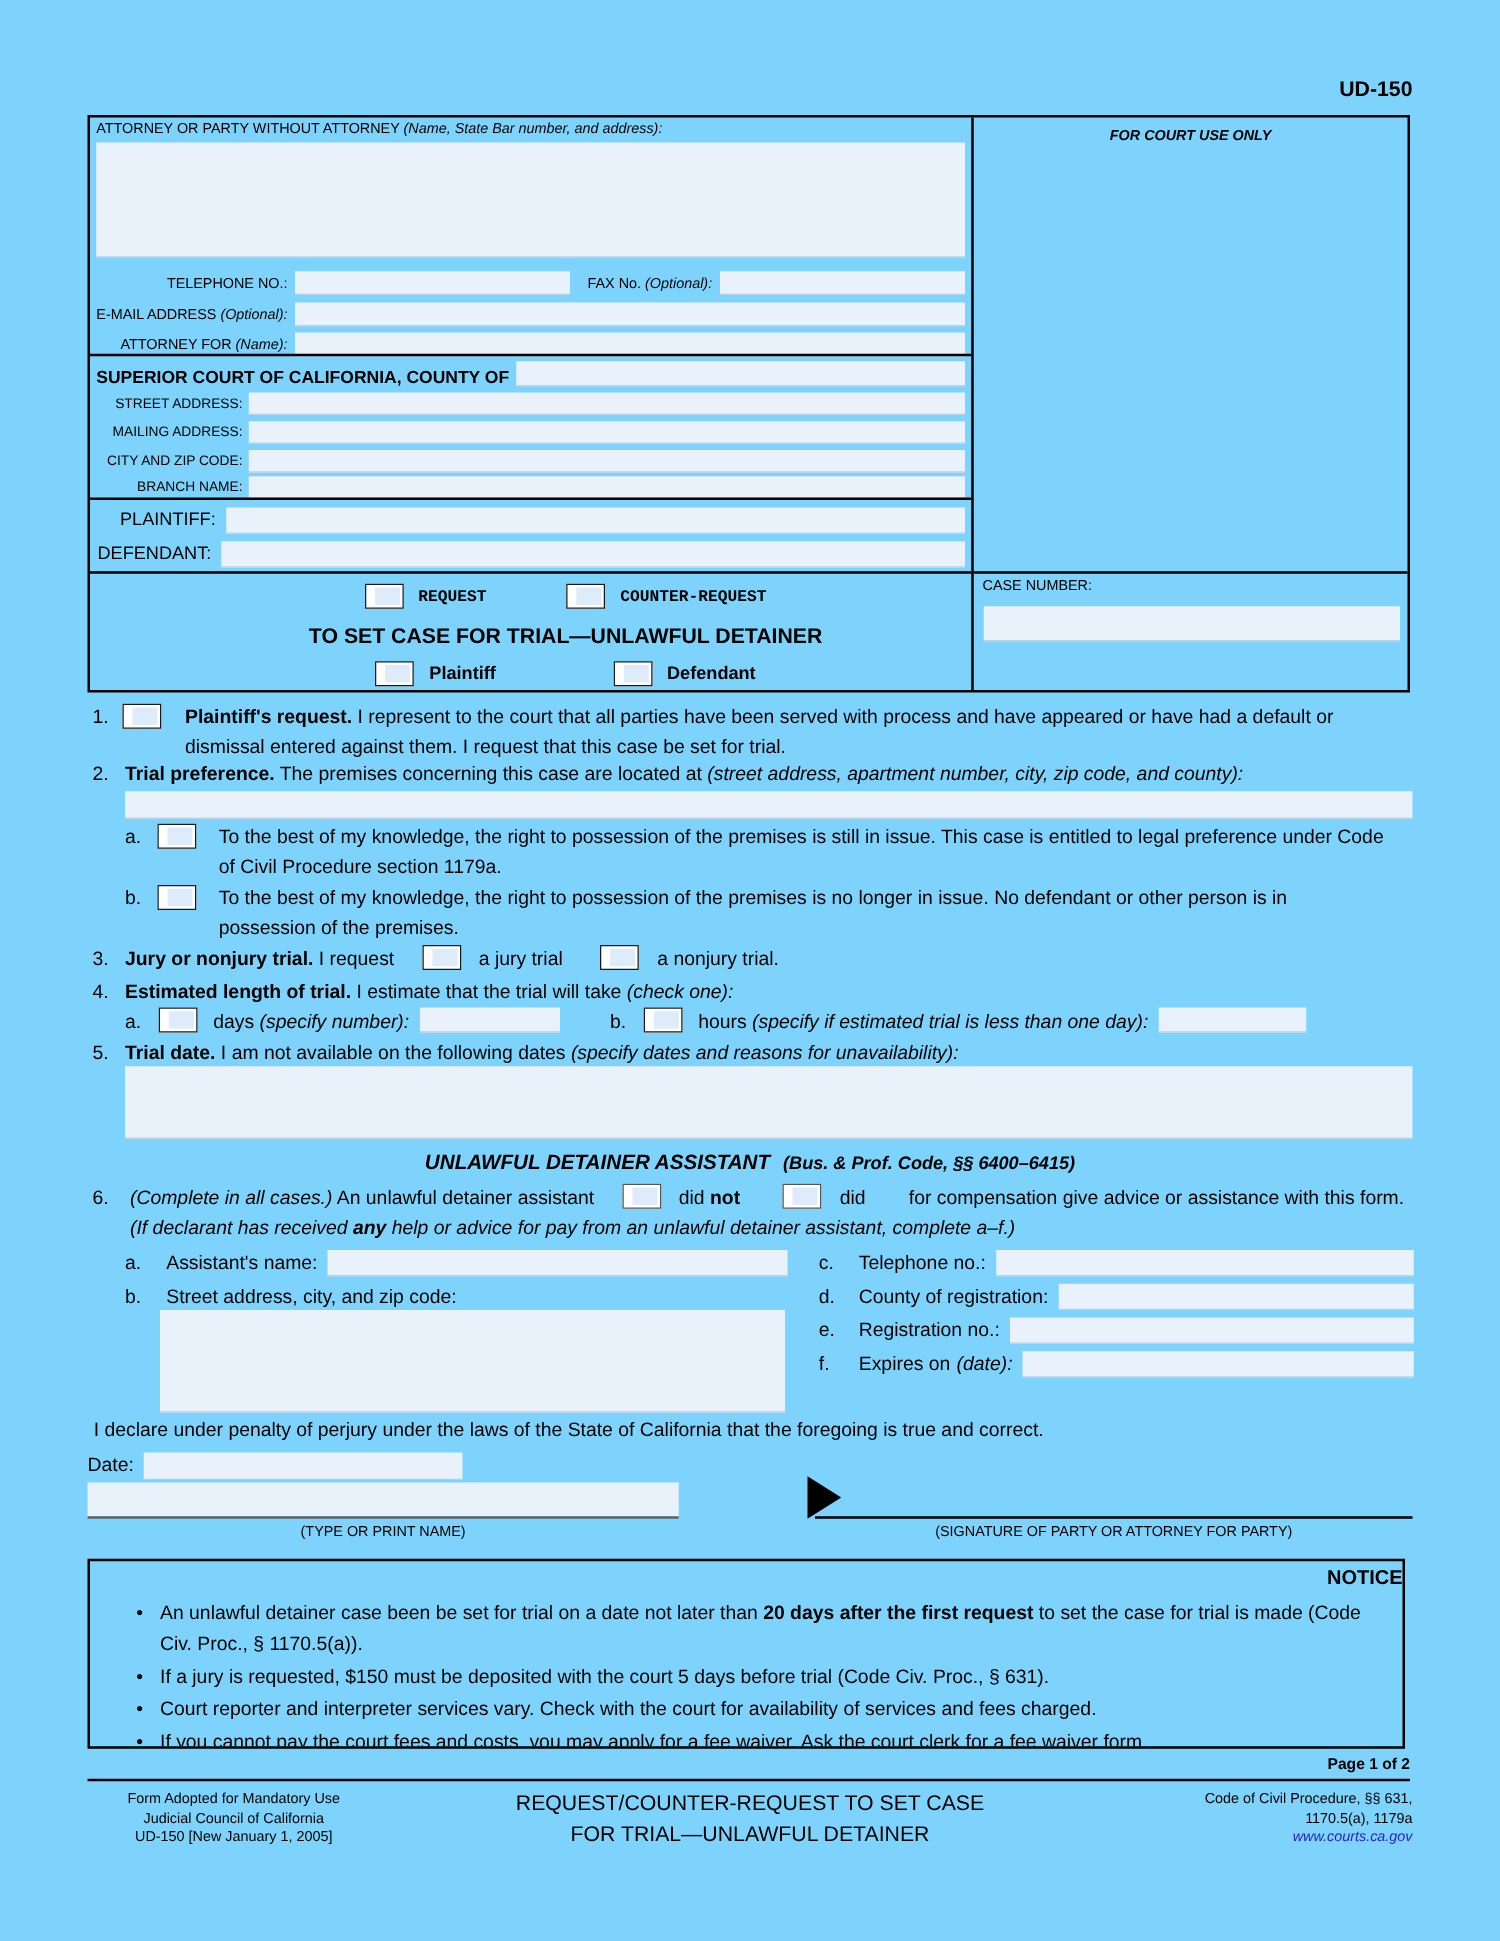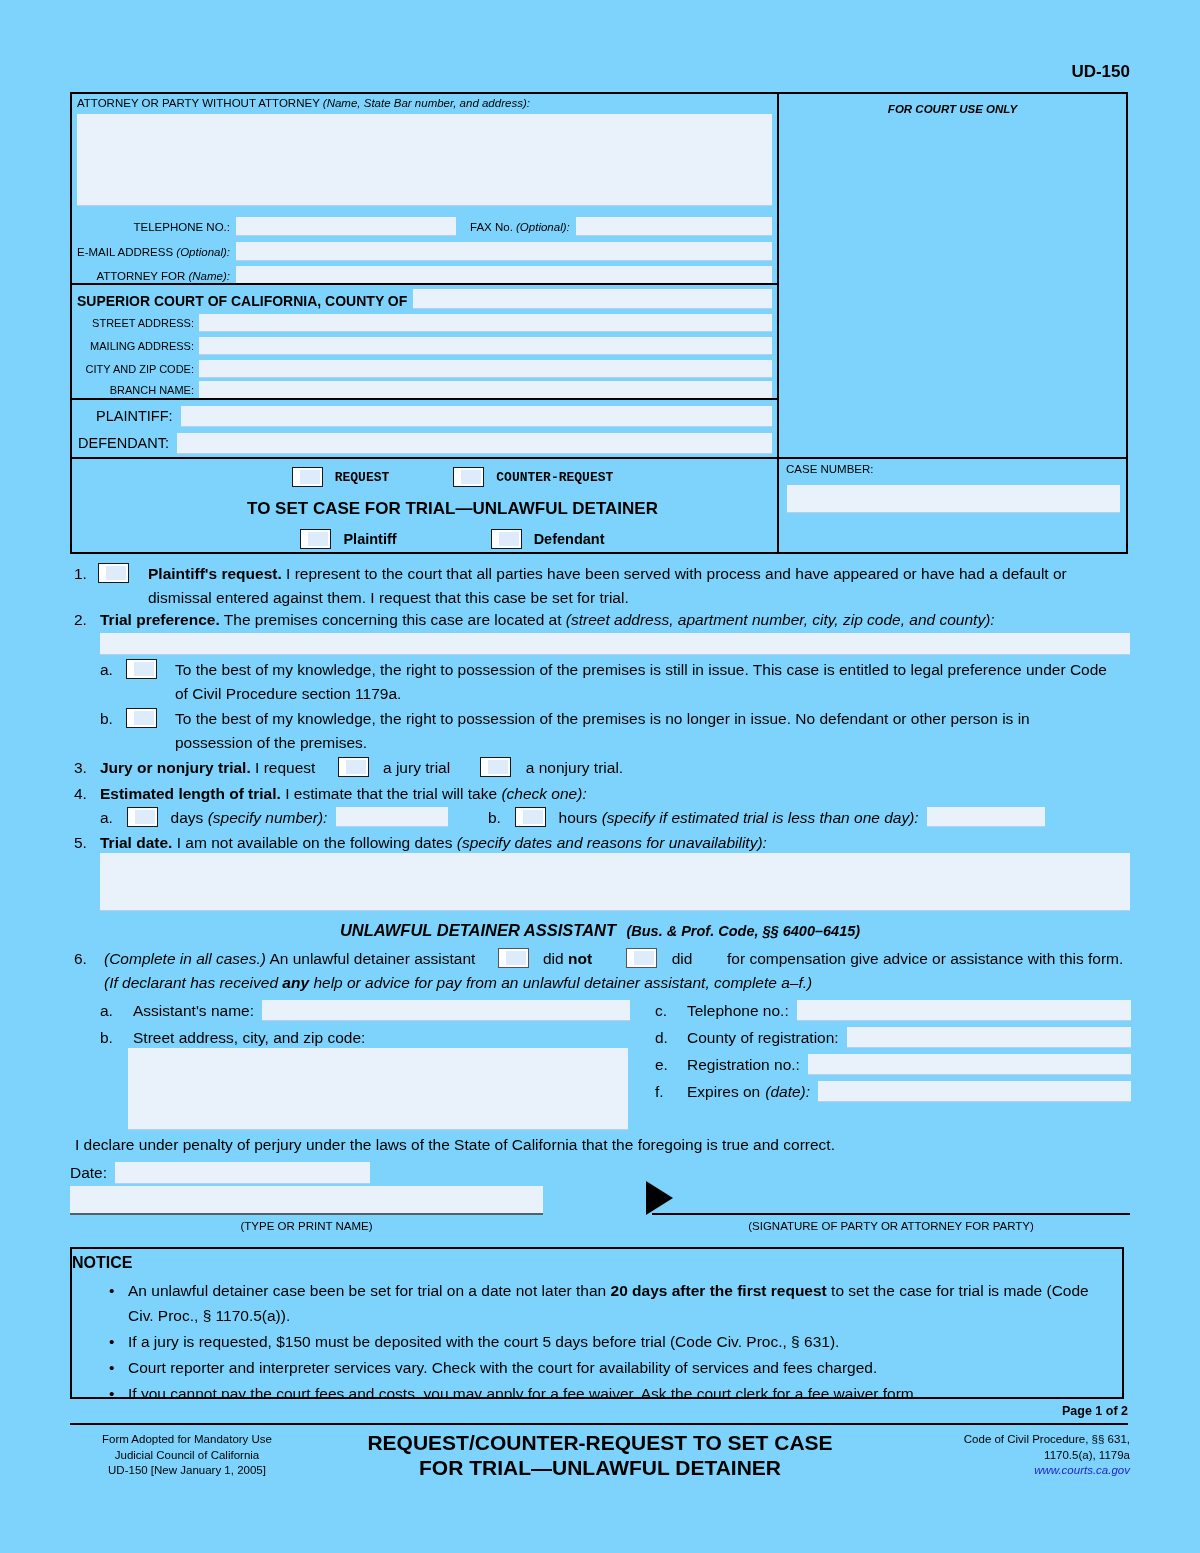--- a/index.html
+++ b/index.html
@@ -72,29 +72,29 @@
   .uda-heading .main{font-size:16.5px;}
   .uda-heading .cite{font-size:14.5px;margin-left:6px;}
   .declaration{position:absolute;top:1136px;left:75px;width:1020px;}
   .namefield{position:absolute;top:1186px;left:70px;width:473px;height:27px;border-bottom:2.5px solid #51606b;}
   .caption{position:absolute;top:1220px;text-align:center;font-size:11.5px;}
   .sig-arrow{position:absolute;top:1181px;left:646px;width:0;height:0;
              border-top:17px solid transparent;border-bottom:17px solid transparent;border-left:27px solid #000;}
   .sig-line{position:absolute;top:1186px;left:652px;width:478px;height:27px;border-bottom:2px solid #000;}
   .noticebox{position:absolute;top:1247px;left:70px;width:1054px;height:152px;border:2px solid #000;
              box-sizing:border-box;overflow:hidden;}
-  .notice-title{text-align:left;font-weight:bold;font-size:16px;margin-top:5px;}
+  .notice-title{text-align:right;font-weight:bold;font-size:16px;margin-top:5px;}
   .bullet{position:relative;padding-left:56px;padding-right:22px;line-height:25px;margin-top:1px;}
   .bullet.first{margin-top:6px;}
   .bdot{position:absolute;left:37px;top:0;}
   .pagenum{position:absolute;top:1404px;left:70px;width:1058px;text-align:right;font-weight:bold;font-size:12.5px;}
   .footline{position:absolute;top:1423px;left:70px;width:1058px;border-top:2px solid #000;}
   .footleft{position:absolute;top:1432px;left:72px;width:230px;text-align:center;font-size:11.5px;line-height:15.5px;}
-  .footcenter{position:absolute;top:1430px;left:300px;width:600px;text-align:center;font-weight:bold;
-              font-size:21px;line-height:25px;}
+  .footcenter{position:absolute;top:1430px;left:300px;width:600px;text-align:center;font-weight:normal;
+              font-size:17px;line-height:25px;}
   .footright{position:absolute;top:1432px;left:900px;width:230px;text-align:right;font-size:11.5px;line-height:15.5px;}
   .weblink{color:#2323cd;font-style:italic;}
 </style>
 </head>
 <body>
 
 <div class="page">
 
   <div class="abs form-number">UD-150</div>
 

